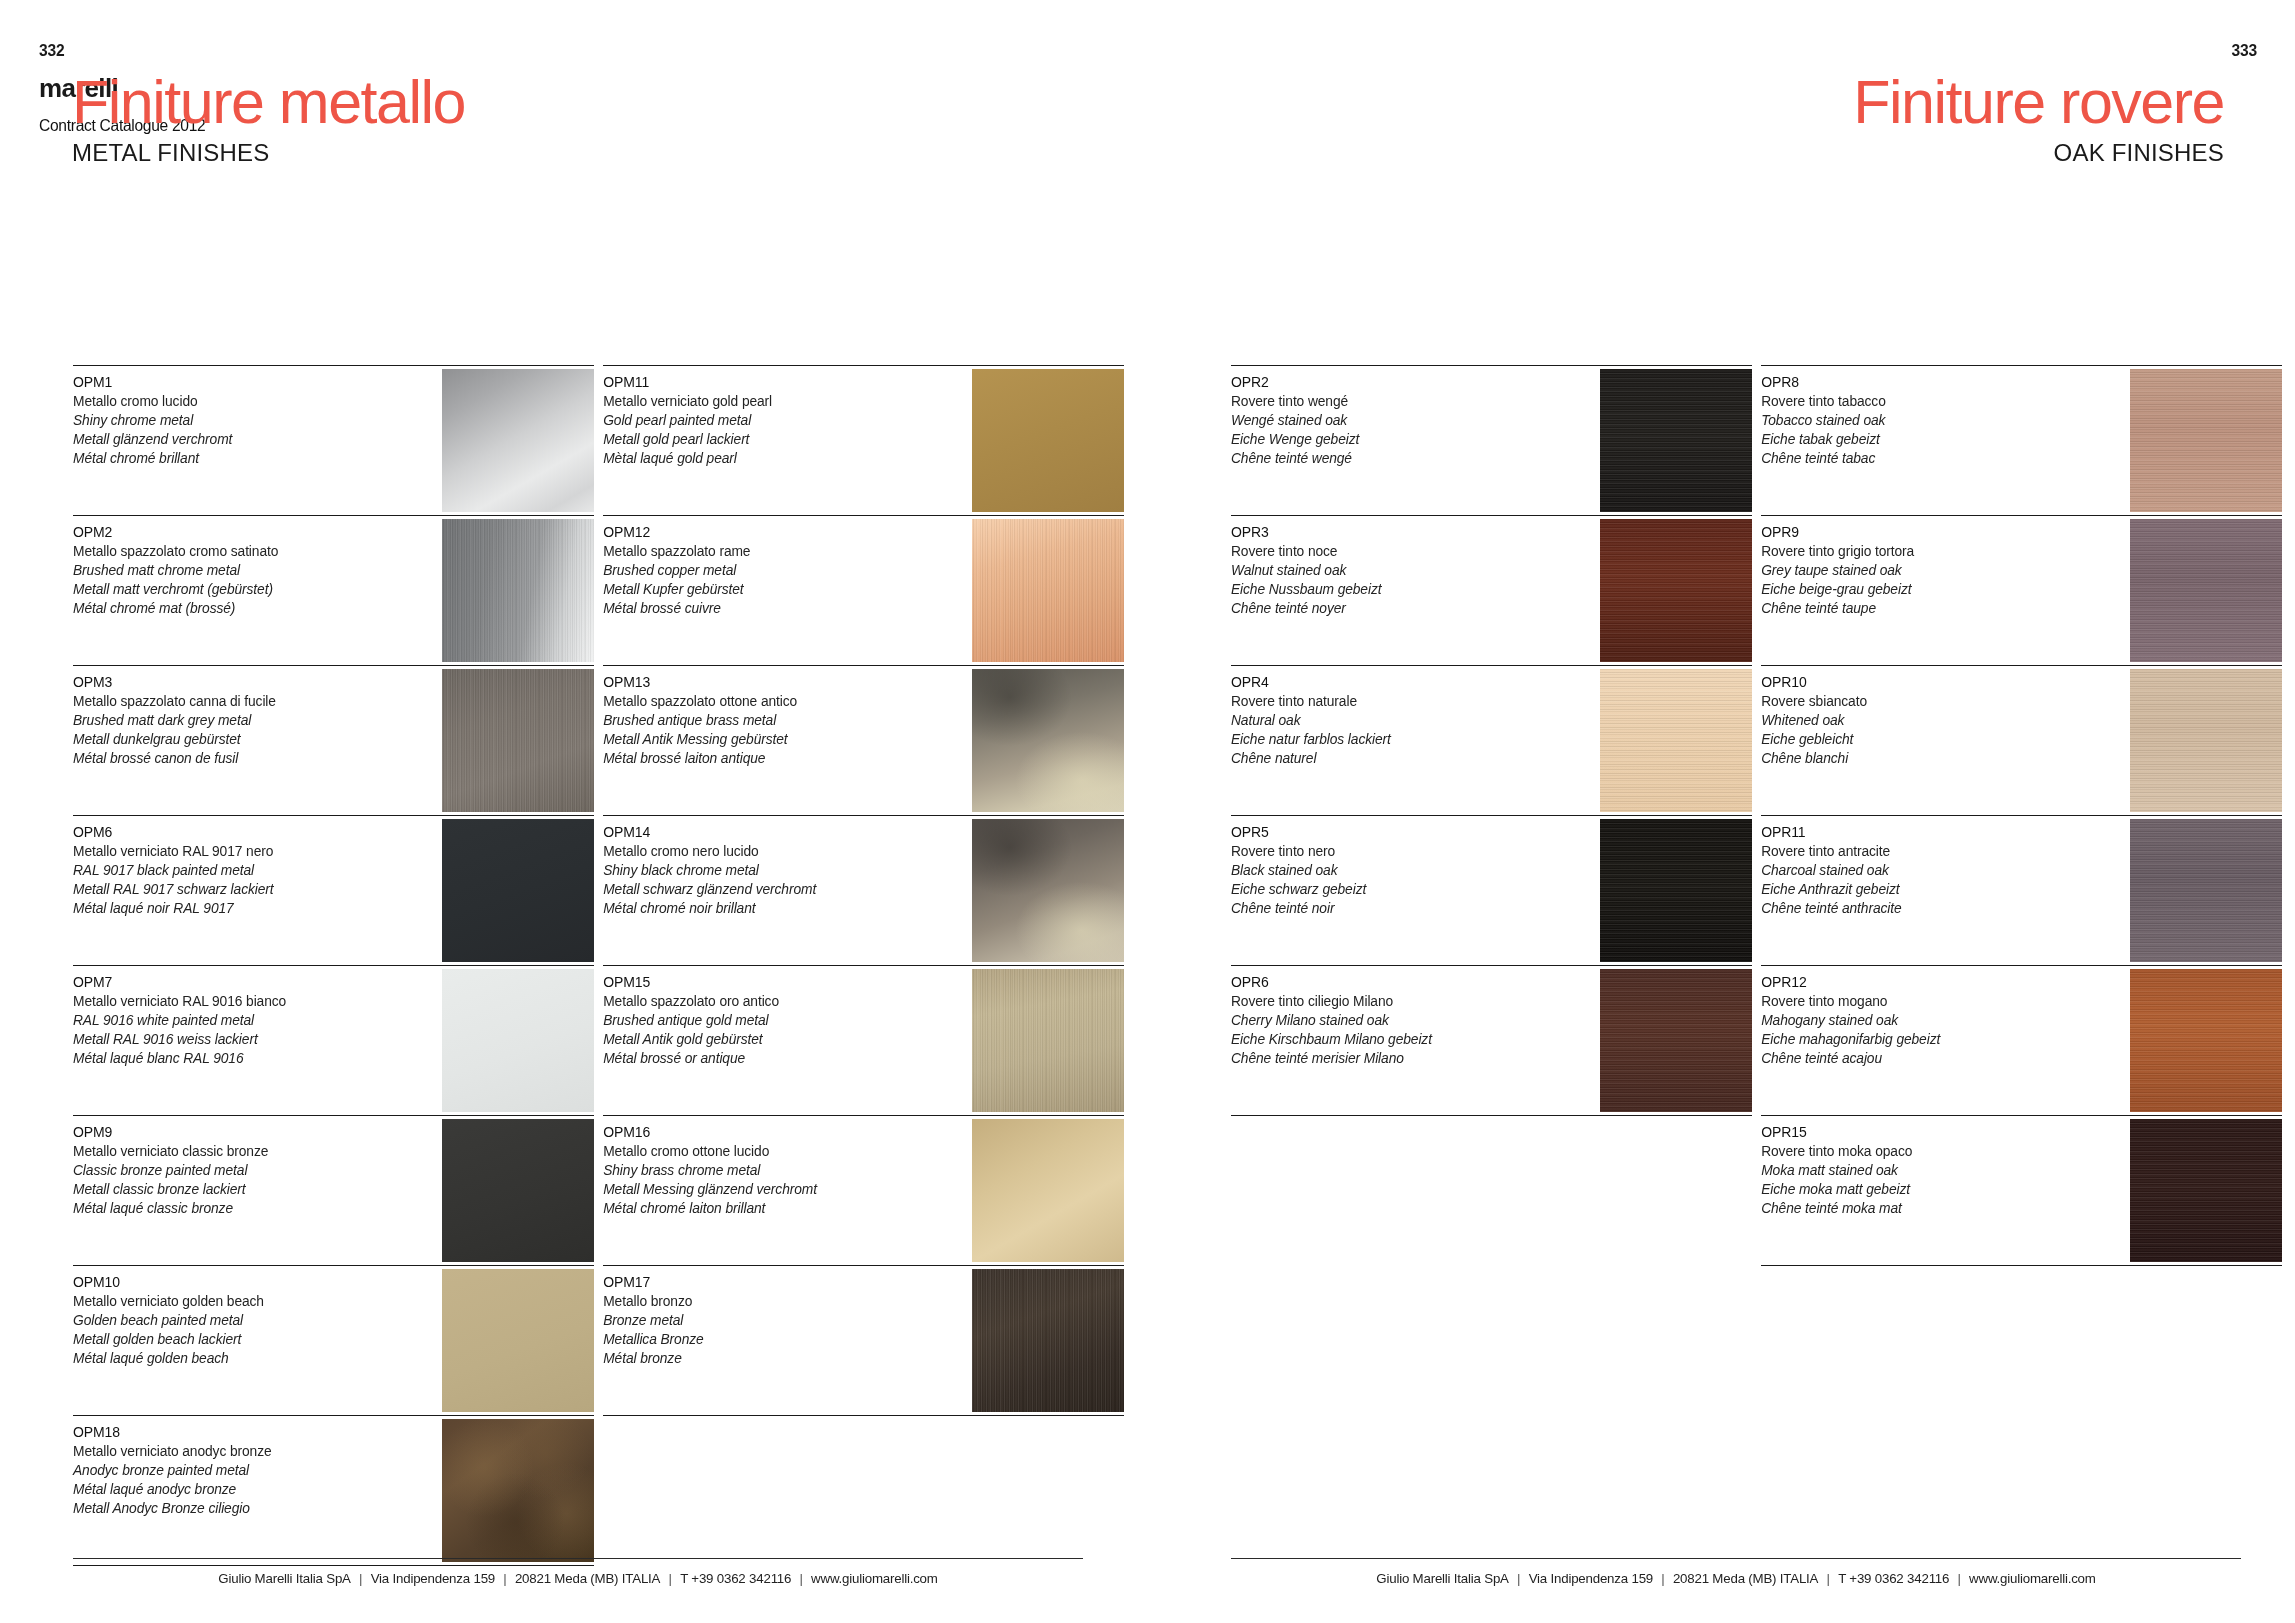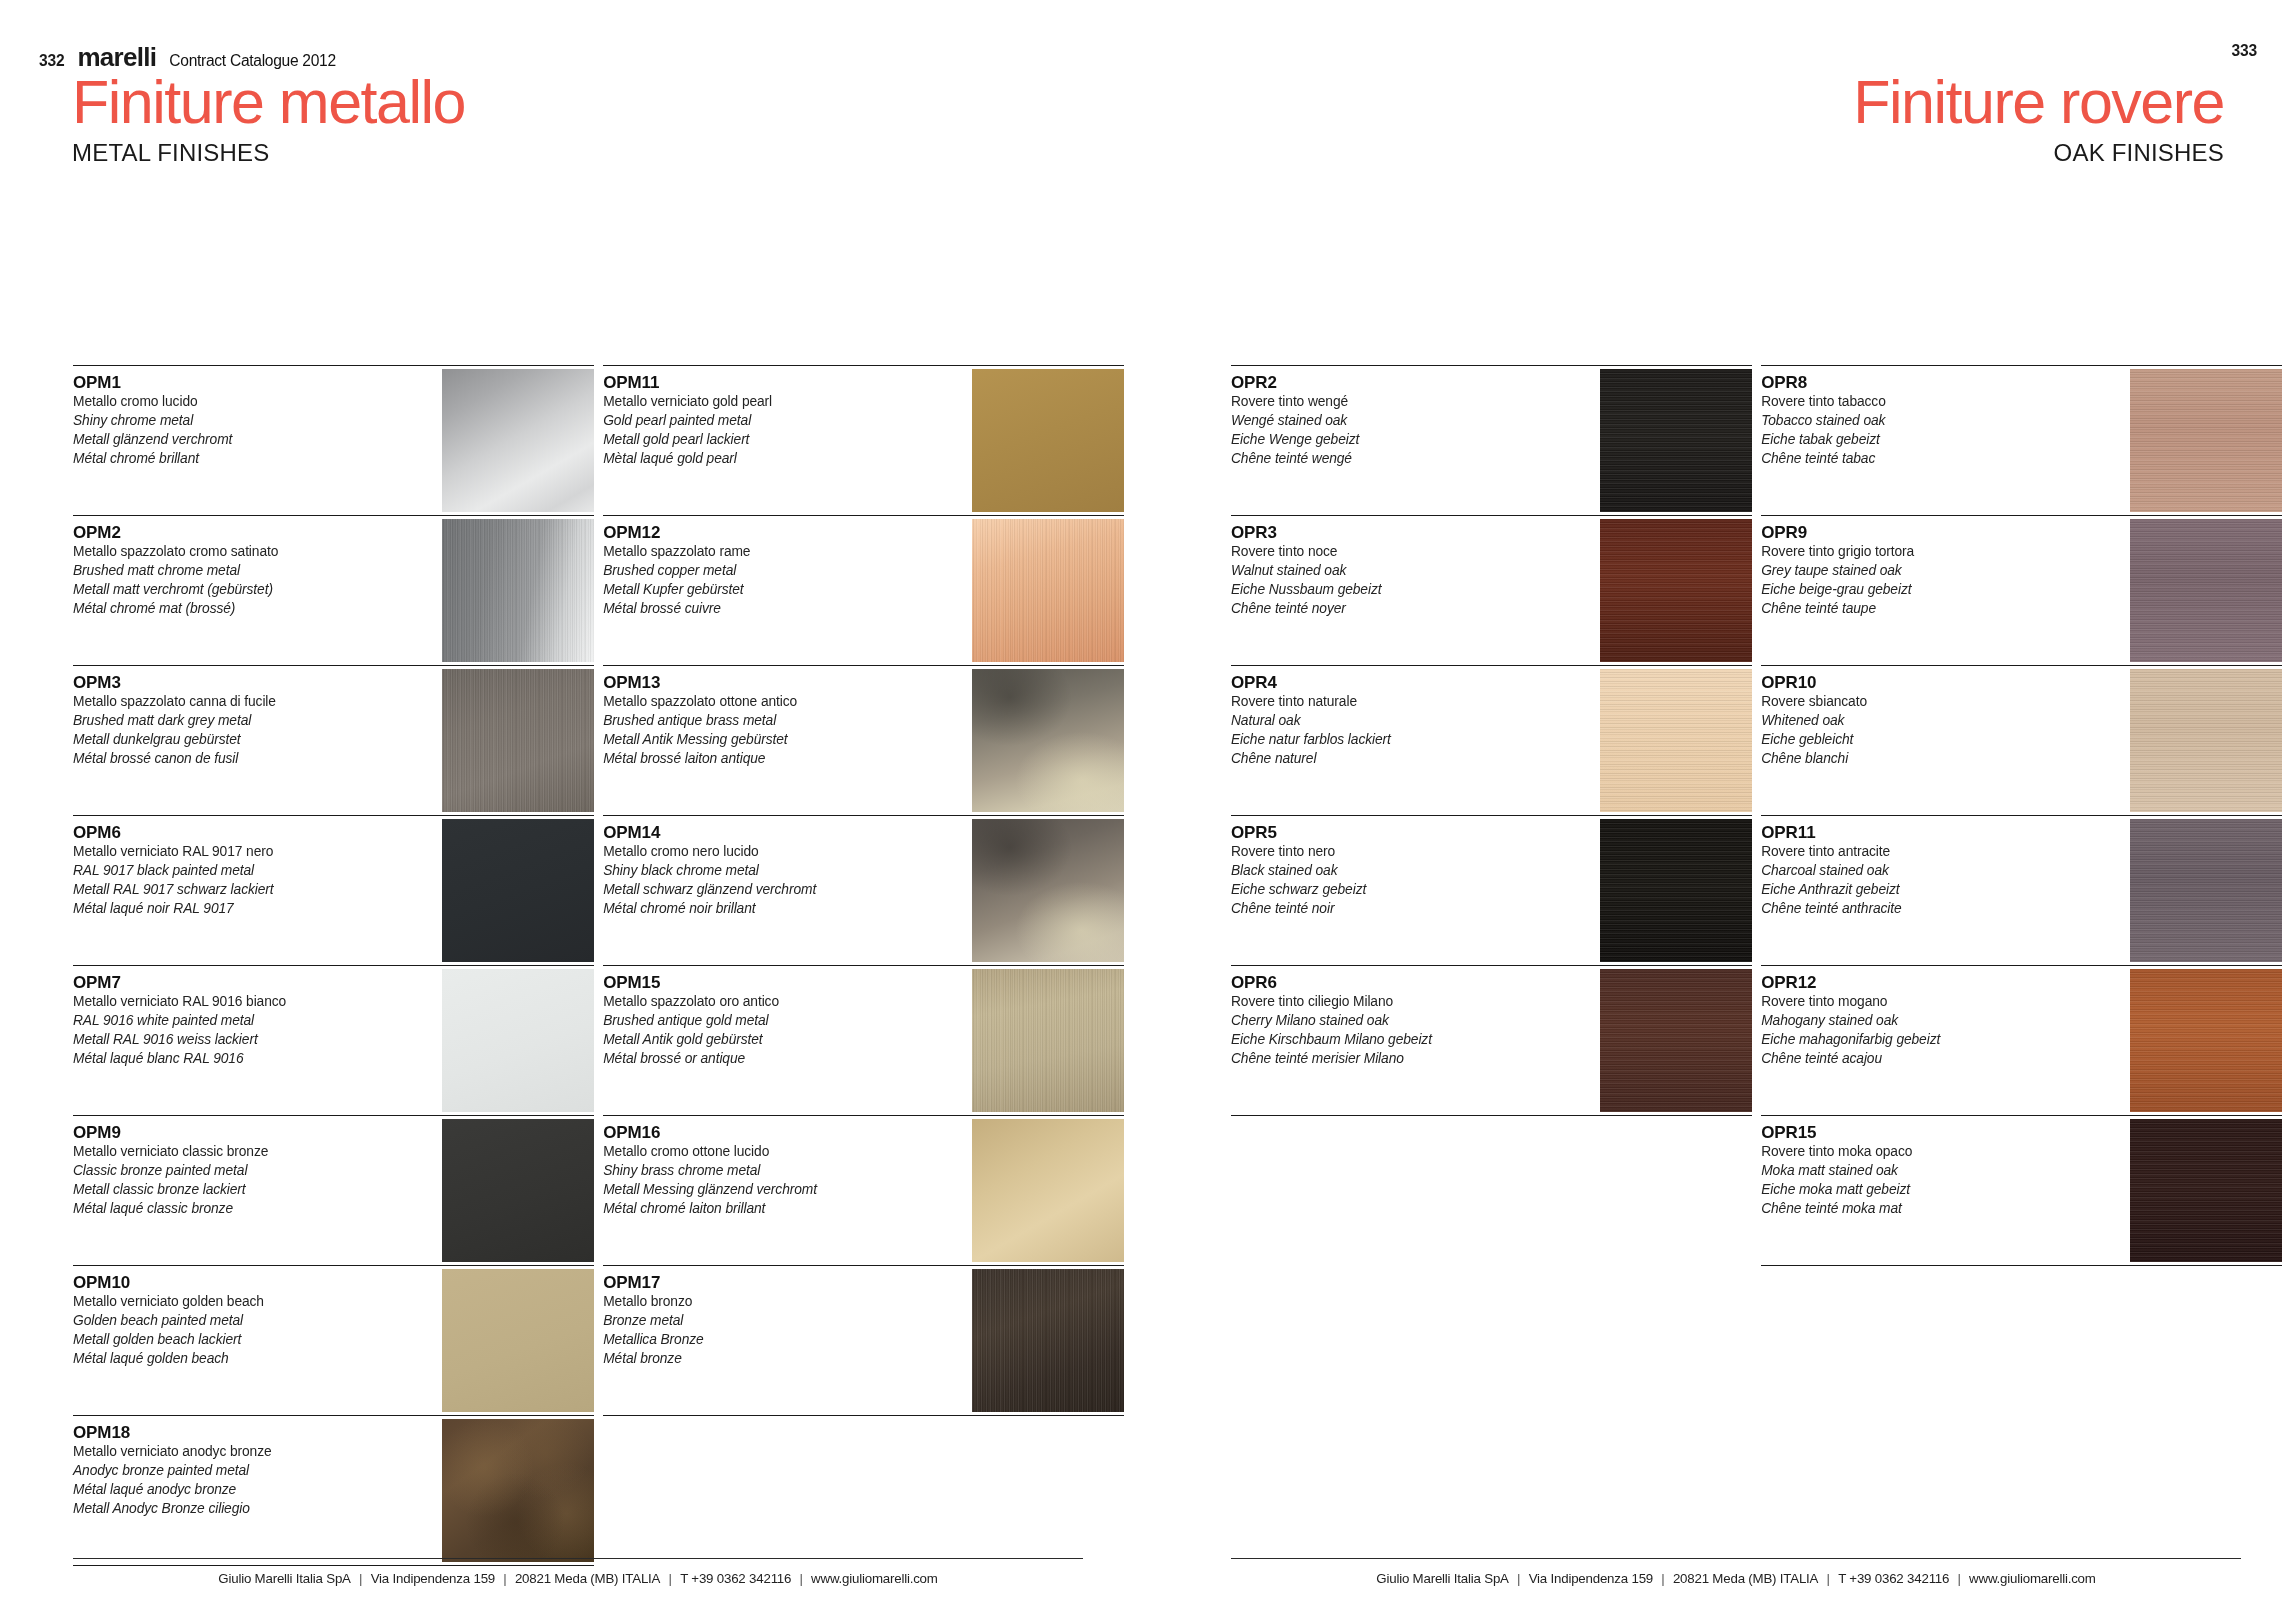--- a/index.html
+++ b/index.html
@@ -21,21 +21,21 @@
   .half { position: absolute; top: 0; height: 1624px; }
   .half-left  { left: 0;    width: 1148px; }
   .half-right { left: 1148px; width: 1148px; }
 
   
   .runhead {
     position: absolute; top: 42px;
     display: flex; align-items: baseline; gap: 13px;
     font-size: 15.6px; white-space: nowrap;
   }
-  .runhead-left  { left: 39px; }
+  .runhead-left  { left: 39px; flex-direction: column; }
   .runhead-right { right: 39px; }
   .folio { font-weight: bold; font-size: 15.6px; letter-spacing: -0.2px; }
   .brand { font-weight: bold; font-size: 26px; letter-spacing: -0.7px; }
   .catline { font-size: 15.6px; letter-spacing: -0.3px; color: #111; }
 
   
   .titleblock { position: absolute; top: 72px; }
   .titleblock-left  { left: 72px;  text-align: left; }
   .titleblock-right { right: 72px; text-align: right; }
   .title-main {
@@ -63,22 +63,22 @@
     border-top: 1.8px solid #1a1a1a;
     display: flex;
     justify-content: space-between;
     align-items: flex-start;
   }
   .finish-text {
     padding-top: 8.3px;
     width: 349px;
   }
   .code {
-    font-weight: bold;
-    font-size: 17px;
+    font-weight: normal;
+    font-size: 14px;
     line-height: 17.4px;
     letter-spacing: -0.1px;
     color: #111;
   }
   .desc {
     font-size: 13.8px;
     line-height: 19px;
     letter-spacing: -0.1px;
     color: #232323;
   }

